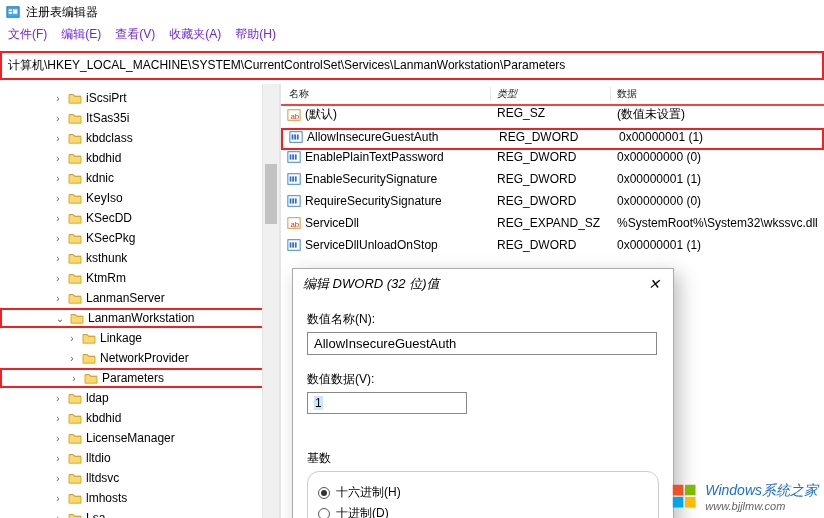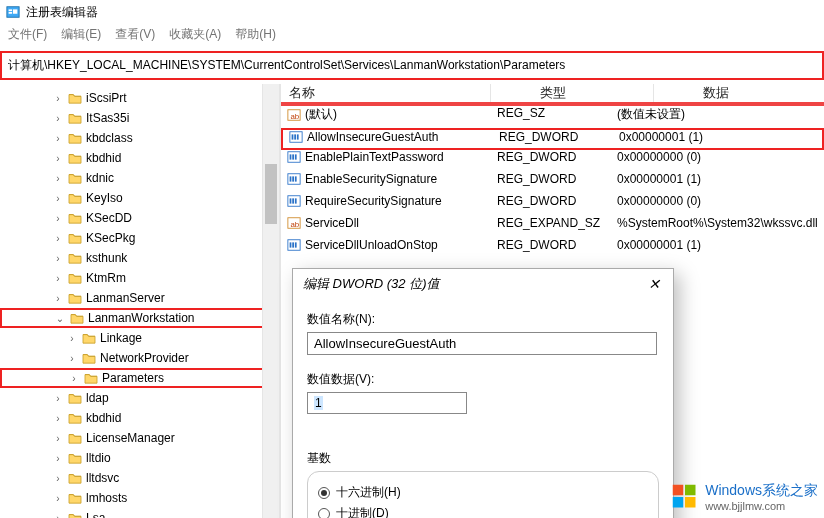--- a/index.html
+++ b/index.html
@@ -1,35 +1,35 @@
 <!DOCTYPE html>
 <html><head>
 <meta charset="utf-8">
 <style>
   * { box-sizing: border-box; font-family: "Microsoft YaHei", "Segoe UI", Tahoma, sans-serif; }
   body { margin: 0; width: 824px; height: 518px; overflow: hidden; background: #fff; font-size: 12px; color: #000; position: relative; }
   .window { position: relative; width: 824px; height: 518px; background: #f9f9f9; }
   .titlebar { display: flex; align-items: center; height: 24px; padding: 0 6px; background: #fff; }
   .titlebar .app-icon { width: 14px; height: 14px; margin-right: 6px; }
-  .menubar { display: flex; gap: 14px; padding: 2px 8px 4px; background: #fff; color: #737373; }
+  .menubar { display: flex; gap: 14px; padding: 2px 8px 4px; background: #fff; color: #6d28d9; }
   .menubar span { cursor: default; }
   .address-row { padding: 4px 0; background: #fff; }
   .address-box { border: 2px solid #e22; padding: 4px 6px; background: #fff; color: #000; font-size: 12px; }
   .content { display: flex; height: calc(518px - 24px - 22px - 30px); background: #fff; }
   .tree { width: 280px; border-right: 1px solid #e5e5e5; overflow: hidden; padding: 4px 0; background: #fff; position: relative; }
   .tree-row { display: flex; align-items: center; height: 20px; padding-left: 0; white-space: nowrap; }
   .toggle { width: 12px; display: inline-flex; justify-content: center; color: #666; font-size: 10px; }
   .folder-icon { width: 14px; height: 12px; margin: 0 4px; }
   .tree-row .label { }
   .indent { display: inline-block; }
   .hl-red { border: 2px solid #e22; }
   .list { flex: 1; position: relative; background: #fff; border-left: 1px solid #e5e5e5;}
-  .list-header { display: flex; border-bottom: 4px solid #ef4444; padding: 0; height: 22px; align-items: center; font-size: 13px; color: #222; gap: 43px;}
+  .list-header { display: flex; border-bottom: 2px solid #ef4444; padding: 0; height: 22px; align-items: center; font-size: 10px; color: #222;}
   .list-header .col-name { width: 210px; padding-left: 8px; border-right: 1px solid #e5e5e5; }
-  .list-header .col-type { width: 120px; padding-left: 6px; border-right: 1px solid #e5e5e5;}
+  .list-header .col-type { width: 120px; padding-left: 6px; border-right: 1px solid #e5e5e5; font-style: italic;}
   .list-header .col-data { flex: 1; padding-left: 6px; }
   .list-row { display: flex; height: 22px; align-items: flex-start; }
   .list-row .col-name { width: 210px; padding-left: 6px; display: flex; align-items: center; gap: 4px; }
   .list-row .col-type { width: 120px; padding-left: 6px; }
   .list-row .col-data { flex: 1; padding-left: 6px; white-space: nowrap; }
   .val-icon { width: 14px; height: 14px; flex-shrink: 0; }
   .row-hl { border: 2px solid #e22; }
   .scrollbar-v { position: absolute; right: 0; top: 0; bottom: 0; width: 17px; background: #f0f0f0; border-left: 1px solid #e5e5e5;}
   .scroll-thumb { position: absolute; left: 2px; right: 2px; top: 80px; height: 60px; background: #c2c2c2; border-radius: 0; }
 
@@ -45,21 +45,21 @@
   .num-input { width: 160px; border: 1px solid #888; padding: 3px 6px; margin-top:4px; background:#fff;}
   .num-input .sel { background: #cde6ff; padding: 0 1px; }
   .radio-group { margin-top: 4px; border: 1px solid #ccc; padding: 8px 10px; border-radius: 12px;}
   .radio-row { display: flex; align-items: center; gap: 6px; margin: 4px 0;}
   .radio-dot { width: 12px; height: 12px; border: 1px solid #555; border-radius: 50%; display:inline-flex; align-items:center; justify-content:center;}
   .radio-dot.checked::after { content:""; width:6px; height:6px; background:#333; border-radius:50%; }
   .dialog-buttons { display: flex; justify-content: flex-end; gap: 12px; padding: 8px 14px 12px; }
   .btn { min-width: 86px; height: 24px; border: 1px solid #999; background: #efefef; display: inline-flex; align-items: center; justify-content: center; }
   .btn.primary { border: 1px solid #2a72c8; background: #e5f1fb; }
 
-  .watermark { position: absolute; right: 6px; bottom: 6px; display: flex; align-items: center; gap: 6px; font-size: 12px; color: #333; }
+  .watermark { position: absolute; right: 6px; bottom: 6px; display: flex; align-items: center; gap: 6px; font-size: 12px; color: #333; font-style: italic; }
   .watermark .logo { width: 28px; height: 28px; }
   .wm-main { font-size: 14px; color: #1a6fc8; }
   .wm-sub { font-size: 11px; color: #666;}
 </style>
 </head>
 <body>
 
 <div class="window">
 
   <div class="titlebar">

